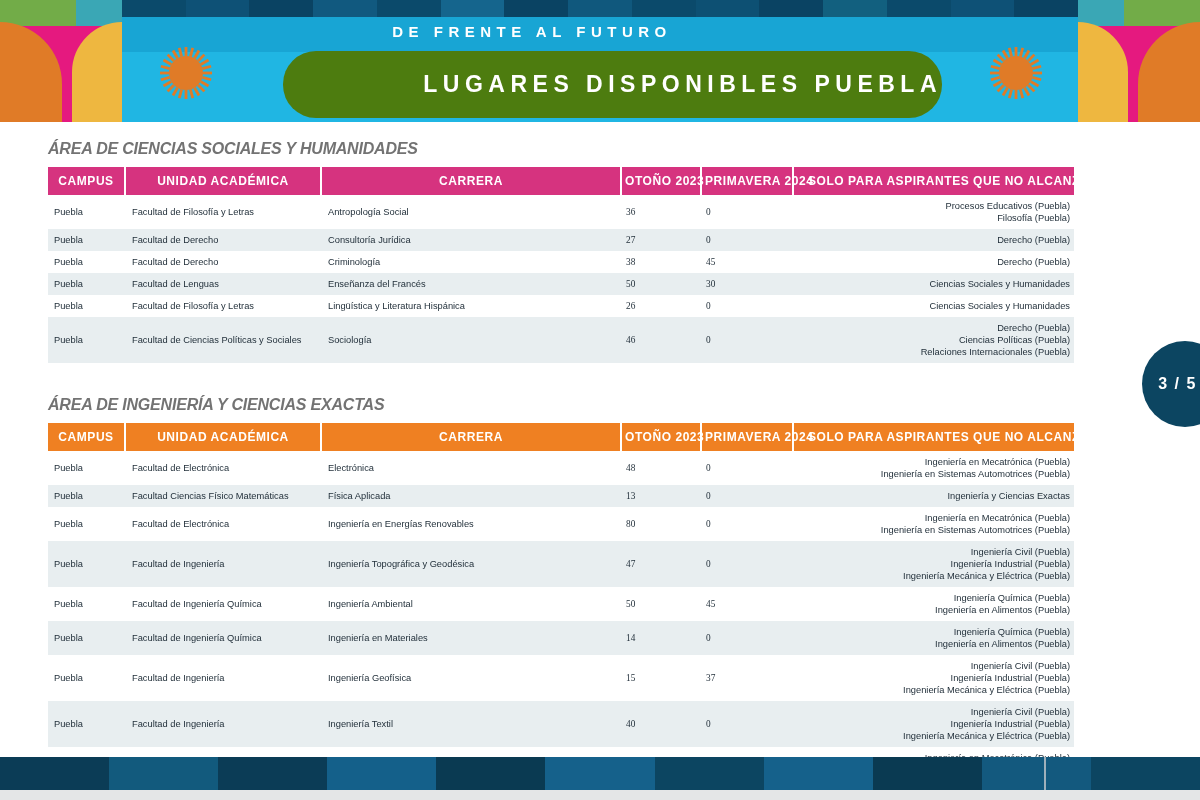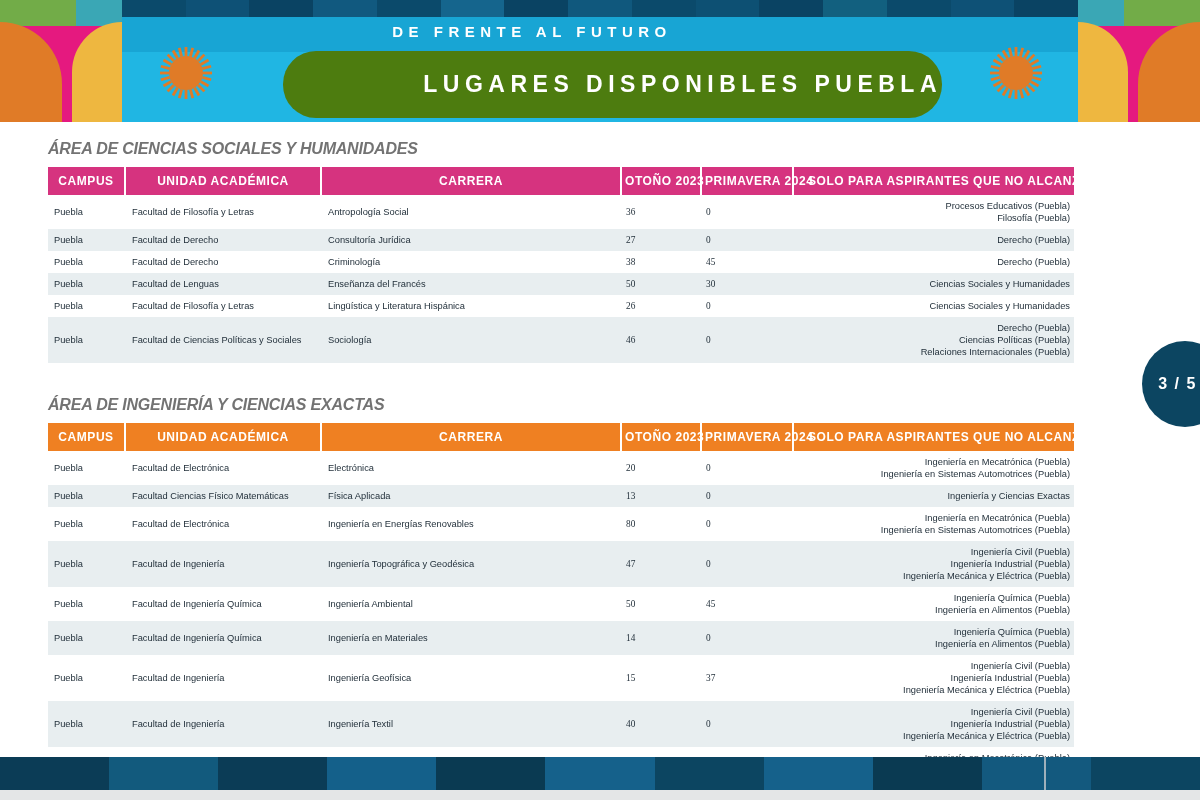--- a/index.html
+++ b/index.html
@@ -460,21 +460,21 @@
             <th>OTOÑO 2023</th>
             <th>PRIMAVERA 2024</th>
             <th class="th-solo">SOLO PARA ASPIRANTES QUE NO ALCANZARON LUGAR EN:</th>
           </tr>
         </thead>
         <tbody>
             <tr class="plain">
               <td class="td-campus">Puebla</td>
               <td class="td-unidad">Facultad de Electrónica</td>
               <td class="td-carrera">Electrónica</td>
-              <td class="td-num">20</td>
+              <td class="td-num">48</td>
               <td class="td-num">0</td>
               <td class="td-solo">
                 <span class="solo-line">Ingeniería en Mecatrónica (Puebla)</span>
                 <span class="solo-line">Ingeniería en Sistemas Automotrices (Puebla)</span>
               </td>
             </tr>
             <tr class="alt">
               <td class="td-campus">Puebla</td>
               <td class="td-unidad">Facultad Ciencias Físico Matemáticas</td>
               <td class="td-carrera">Física Aplicada</td>

